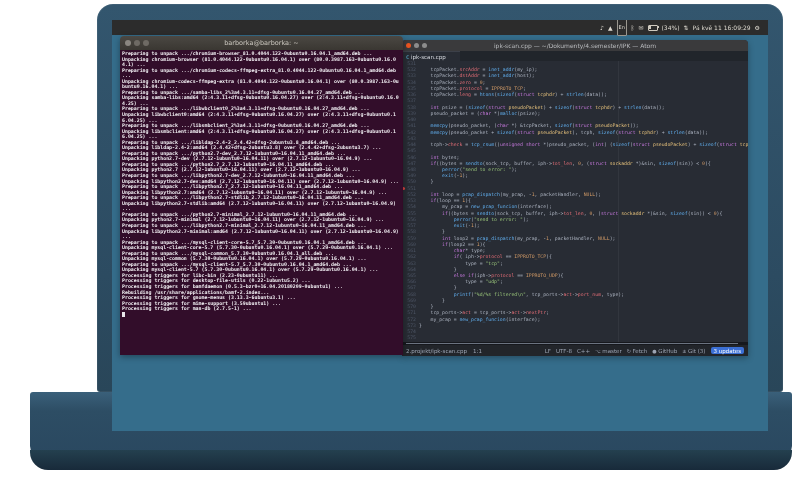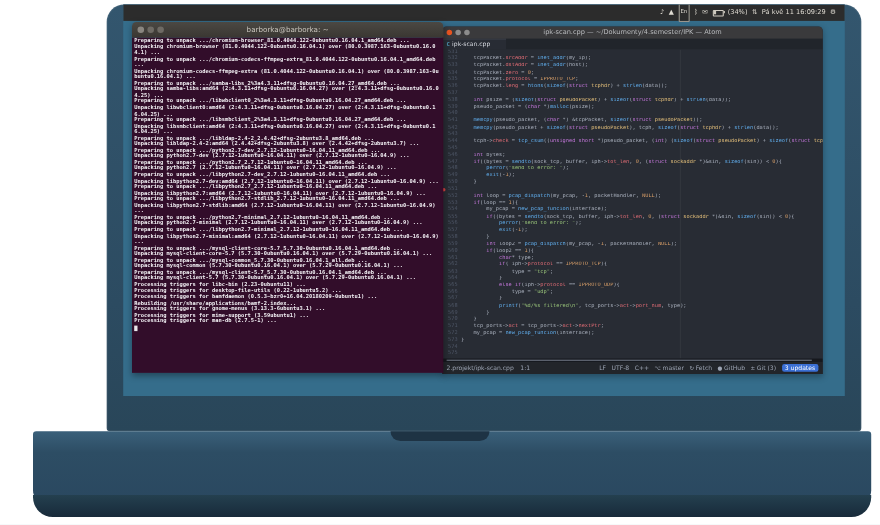--- a/index.html
+++ b/index.html
@@ -3,21 +3,21 @@
 <meta charset="utf-8">
 <style>
   html,body{margin:0;padding:0;background:#ffffff;}
   .scene{position:relative;width:800px;height:477px;background:#ffffff;overflow:hidden;
          font-family:"DejaVu Sans",sans-serif;}
 
   
   .laptop-frame{position:absolute;left:97px;top:4px;width:686px;height:388px;
     background:linear-gradient(180deg,#33566e 0%,#2c4b61 70%,#294659 100%);
     border-radius:16px 16px 3px 3px;box-shadow:inset 0 0 0 1px rgba(255,255,255,0.06);}
-  .screen-inner{position:absolute;left:112px;top:4px;width:656px;height:356px;
+  .screen-inner{position:absolute;left:112px;top:20px;width:656px;height:411px;
     background:#356d8b;overflow:hidden;}
   .laptop-base{position:absolute;left:30px;top:392px;width:762px;height:64px;
     background:linear-gradient(180deg,#3a607a 0%,#2d4d64 30%,#2a4860 100%);
     border-radius:3px 3px 10px 10px;}
   .base-notch{position:absolute;left:355px;top:392px;width:90px;height:9px;
     background:#1e3344;border-radius:0 0 45px 45px;}
   .base-front{position:absolute;left:30px;top:450px;width:762px;height:20px;
     background:linear-gradient(180deg,#24404f 0%,#182a3a 100%);
     border-radius:0 0 18px 18px;}
 

